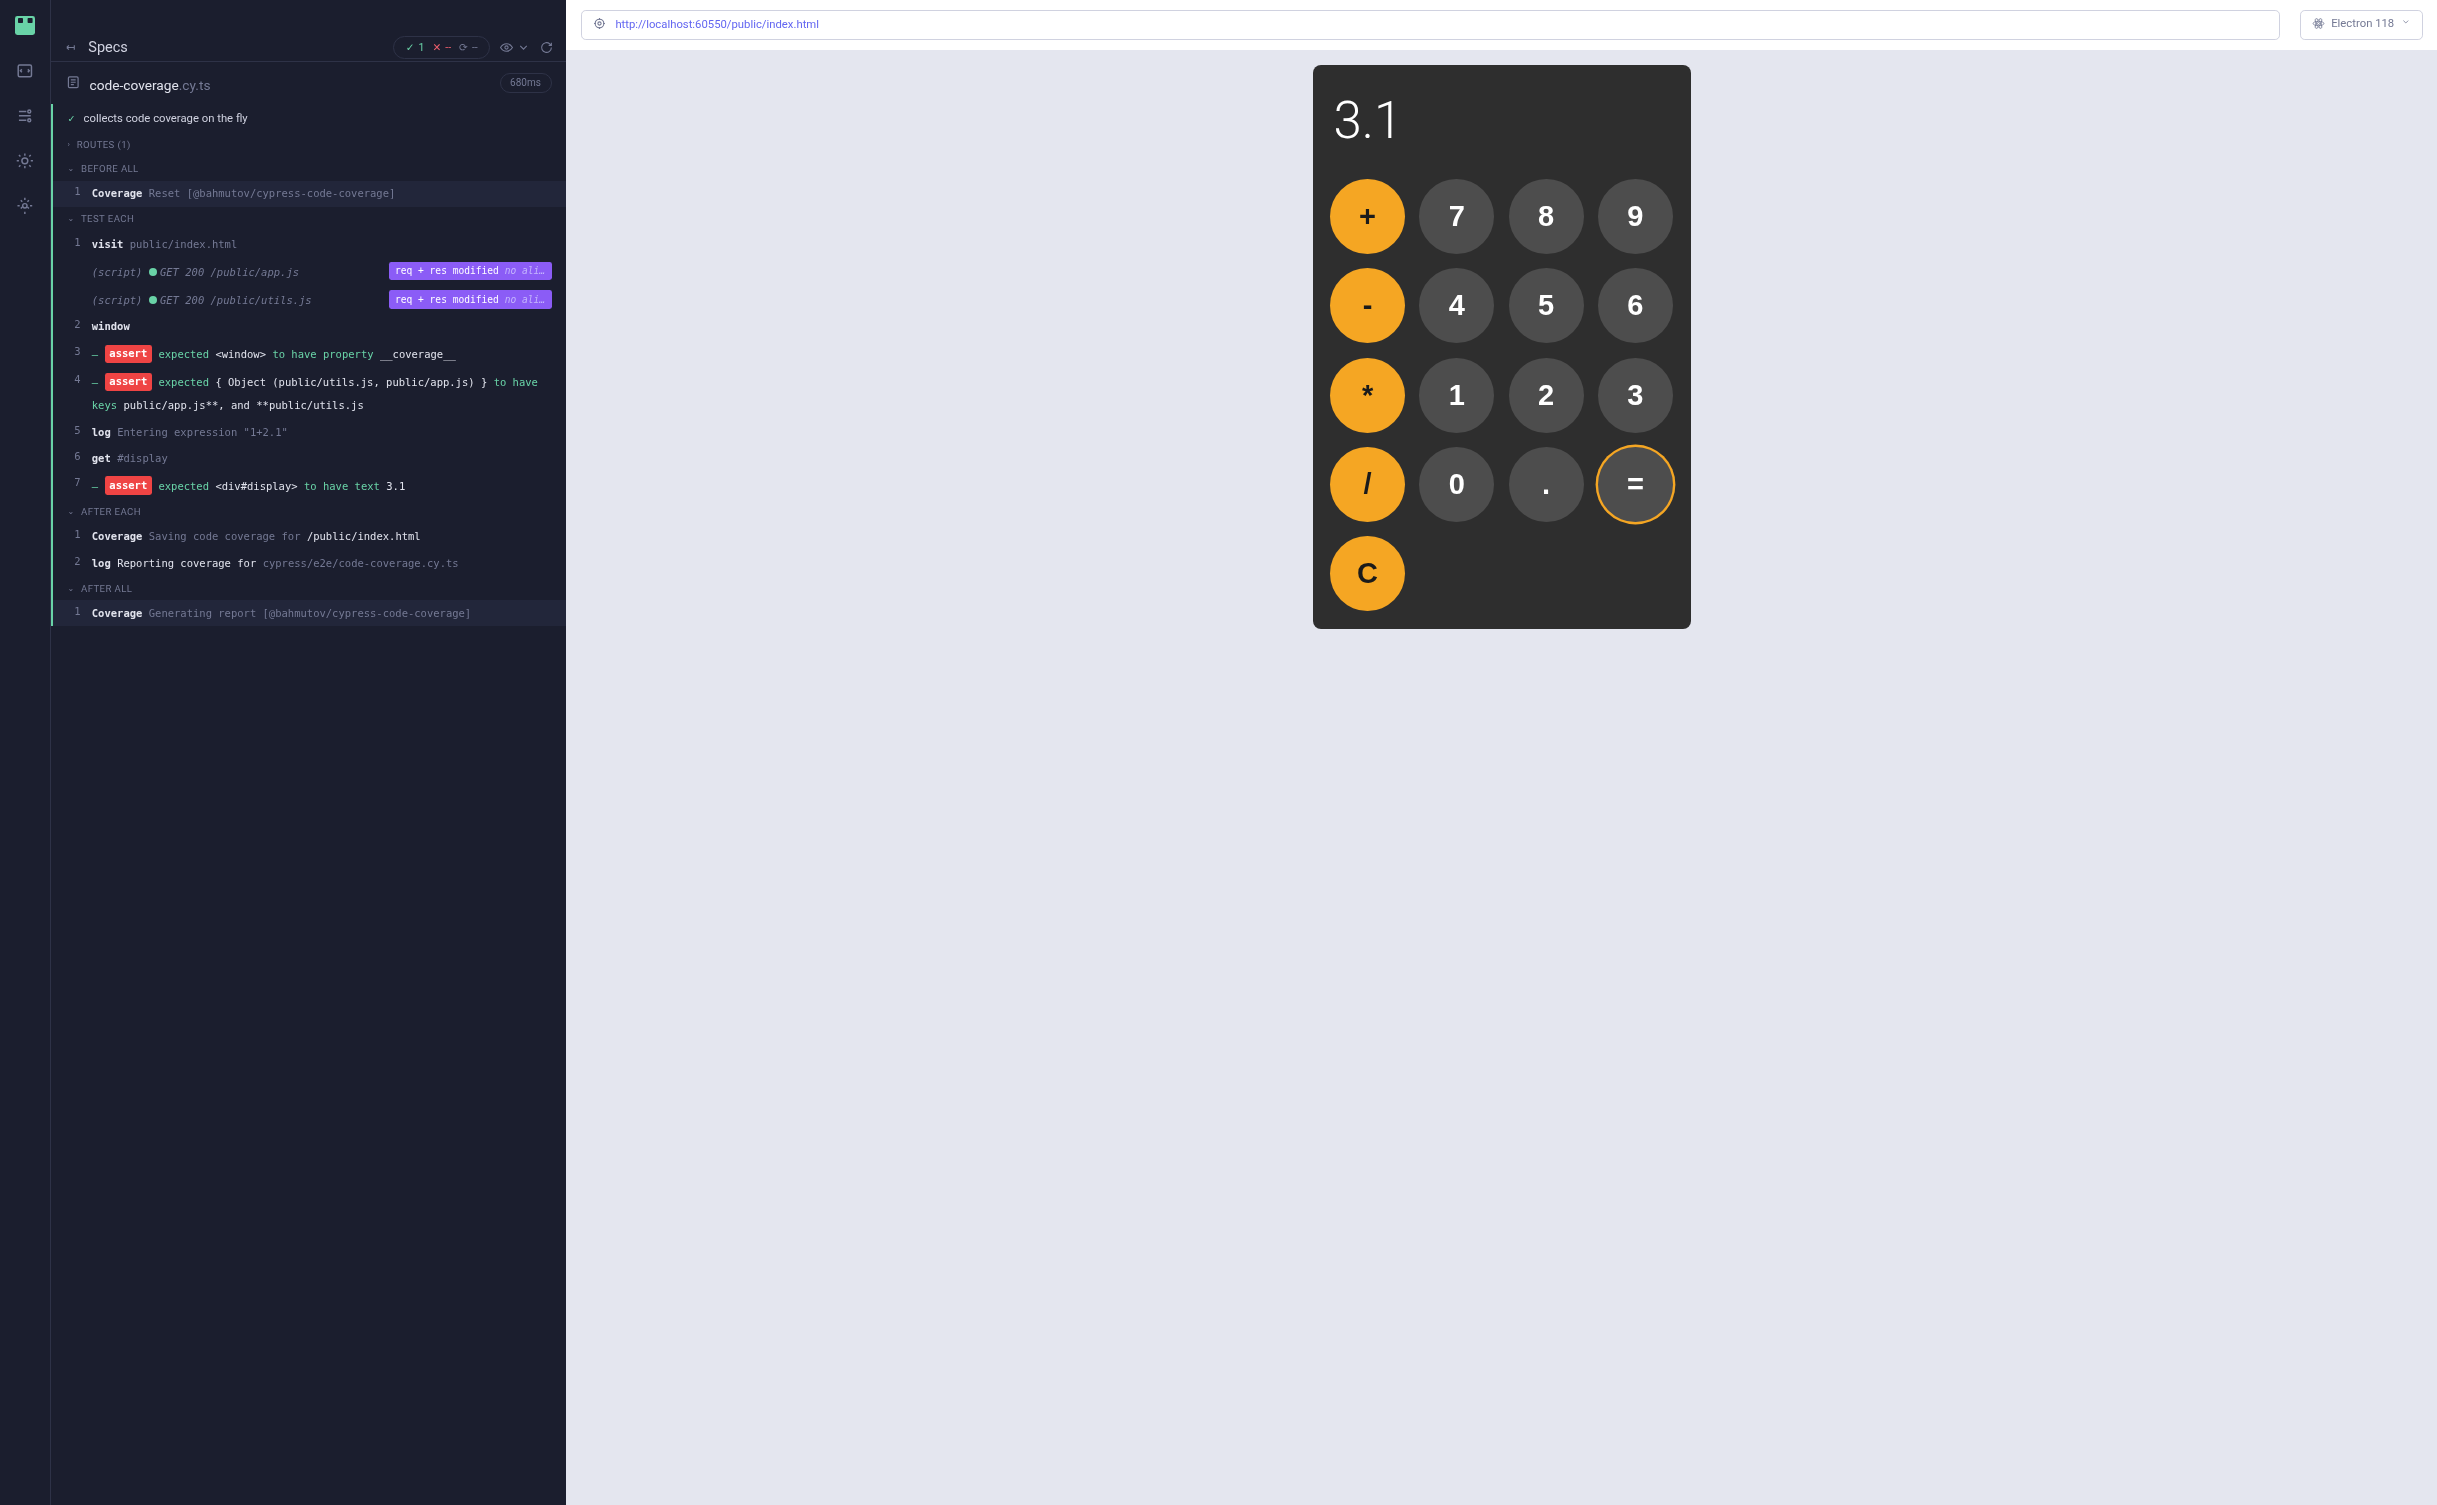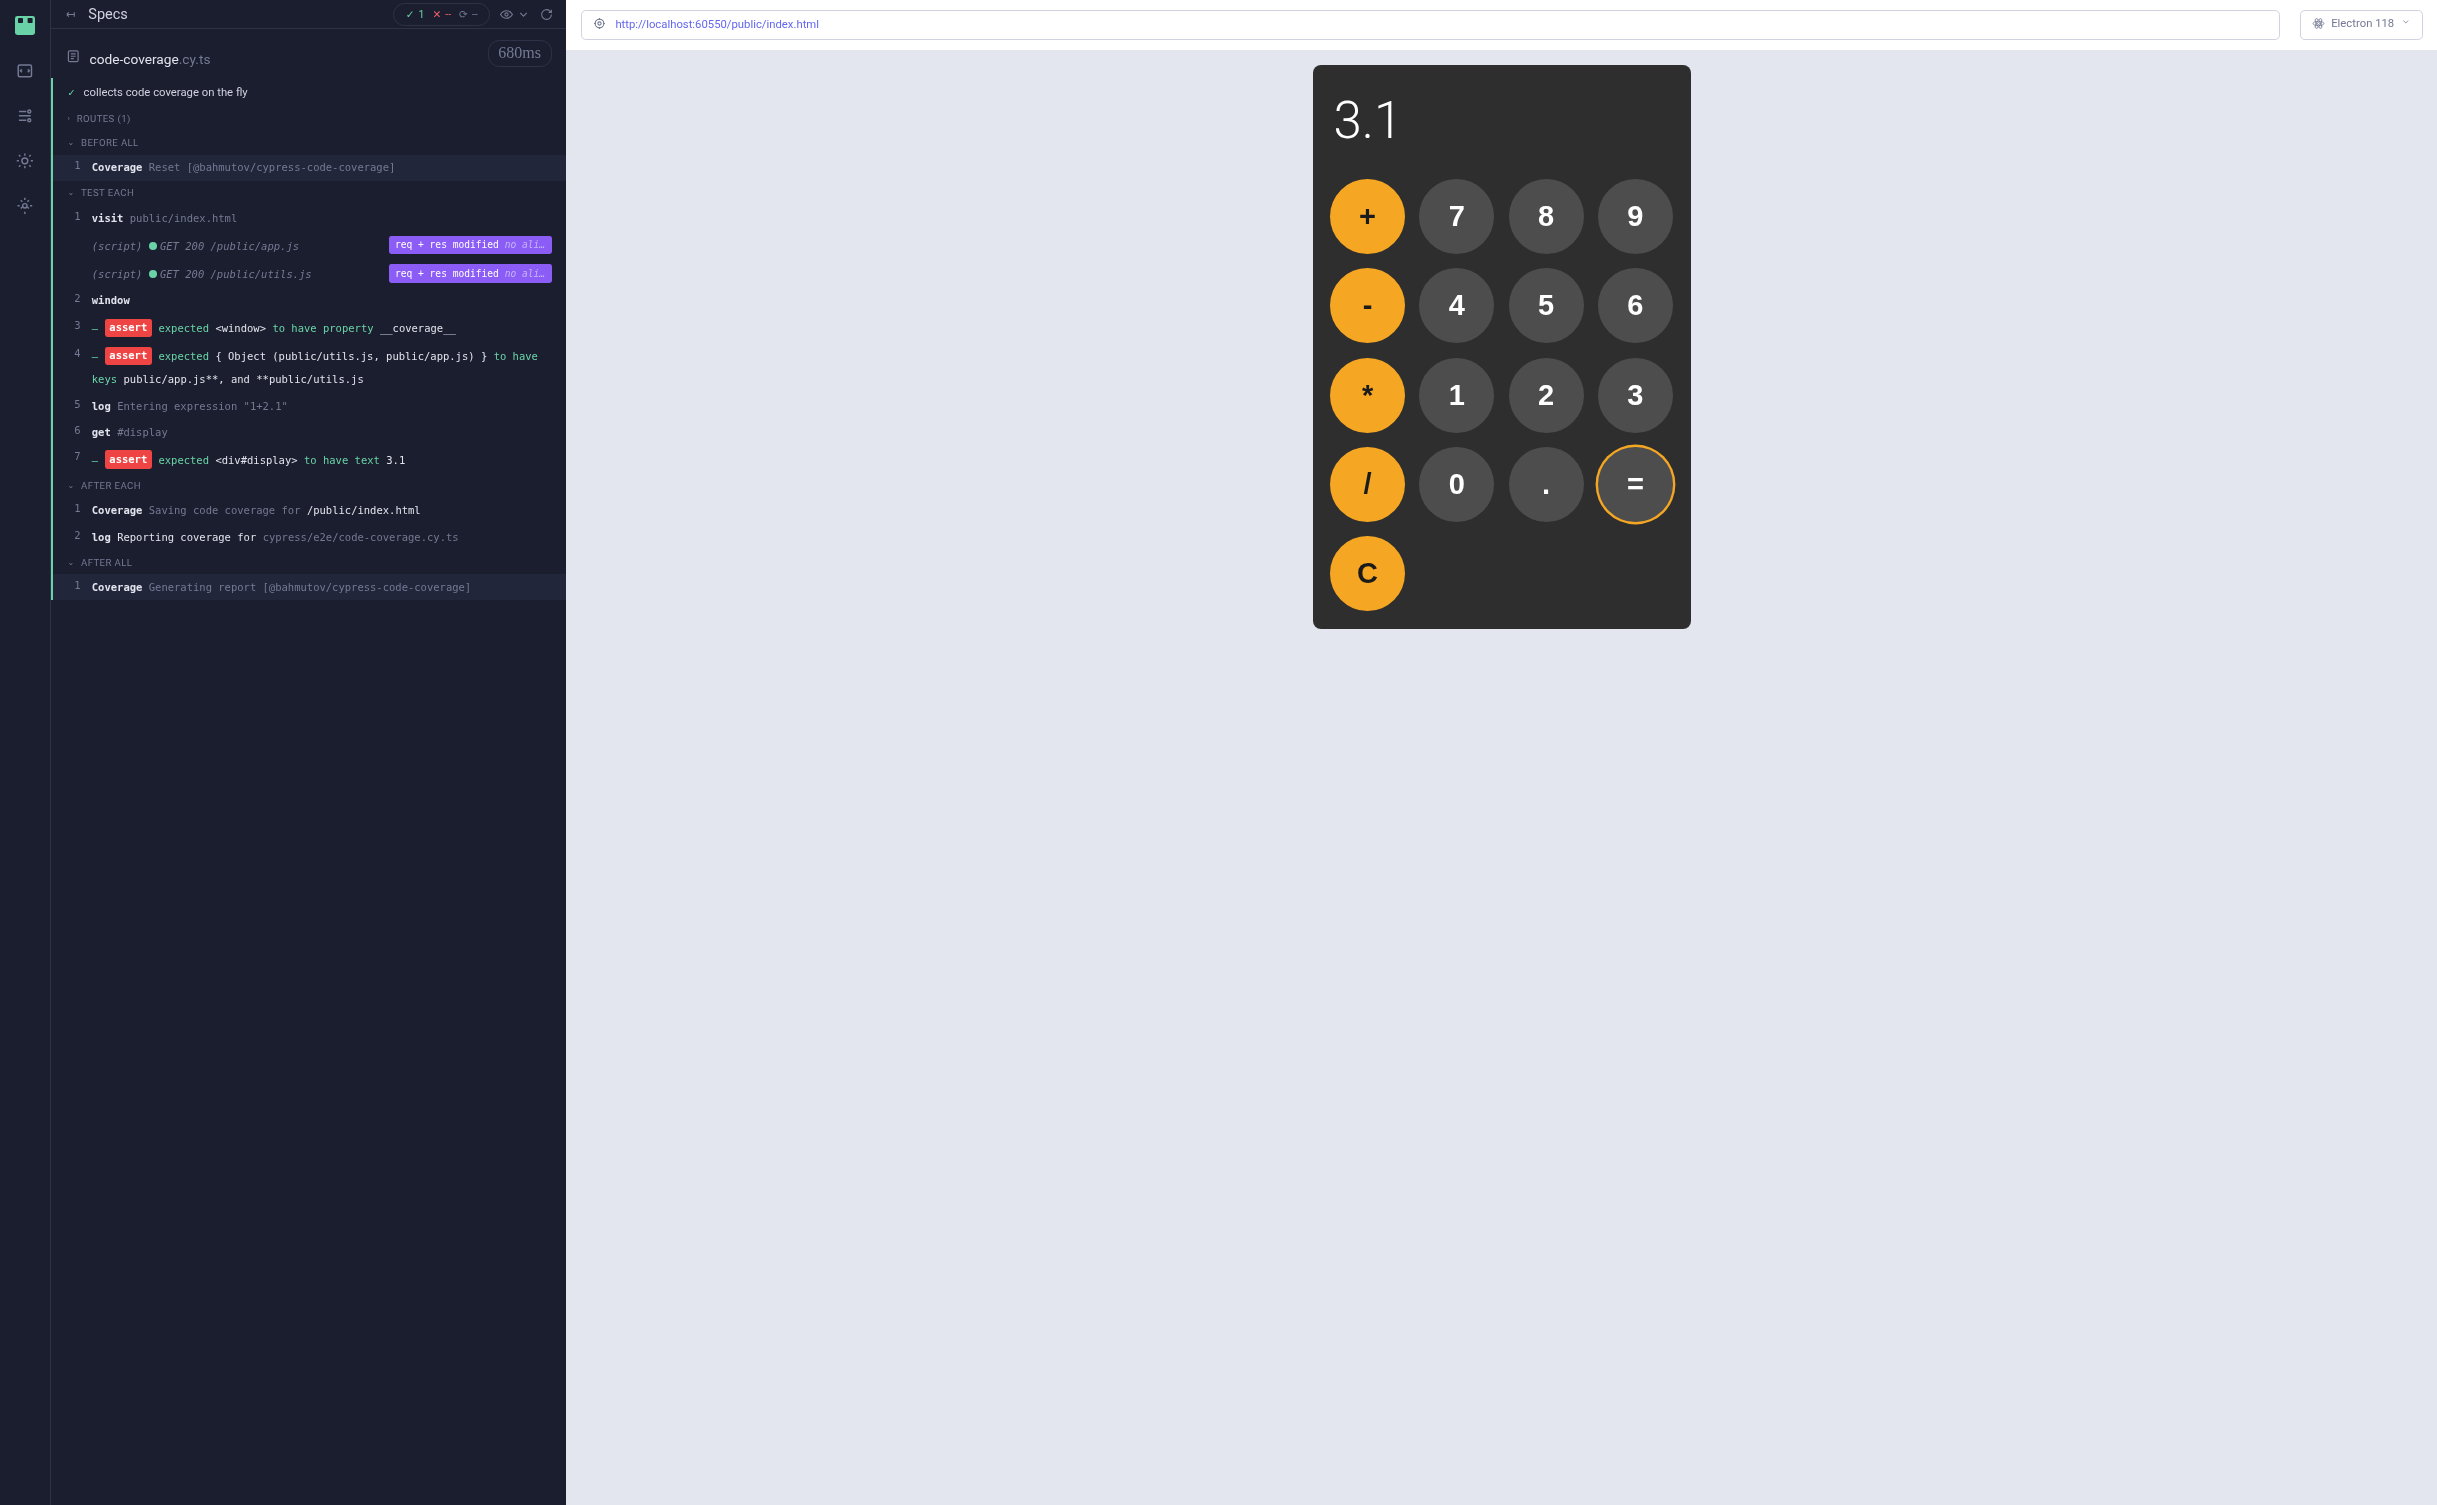--- a/index.html
+++ b/index.html
@@ -56,20 +56,21 @@
   flex-direction: column;
   overflow: hidden;
 }
 .topbar {
   display: flex;
   align-items: center;
   height: 29px;
   padding: 0 13px;
   border-bottom: 0.8px solid #2e3247;
   gap: 9.6px;
+  margin-top: 33px;
 }
 .topbar-left { display: flex; align-items: center; gap: 11.3px; flex: 1; }
 .back-icon { color: #747994; }
 .specs-title { color: #d0d2e0; font-size: 14.5px; font-weight: 400; }
 .stats-pill {
   display: flex;
   align-items: center;
   gap: 8px;
   border: 0.8px solid #2e3247;
   border-radius: 14.5px;
@@ -95,23 +96,22 @@
   gap: 9.6px;
 }
 .file-icon { color: #747994; }
 .file-name { color: #e1e3ed; font-size: 13.7px; }
 .file-ext { color: #747994; font-size: 13.7px; }
 .duration-pill {
   margin-left: auto;
   border: 0.8px solid #2e3247;
   border-radius: 11.3px;
   padding: 3.2px 9.6px;
-  font-size: 16px;
+  font-size: 10px;
   color: #747994;
-  font-family: Liberation Serif, serif;
 }
 .test-body {
   border-left: 2.4px solid #69d3a7;
   margin-left: 0;
   padding-left: 0;
 }
 .test-header {
   display: flex;
   align-items: center;
   gap: 8px;

